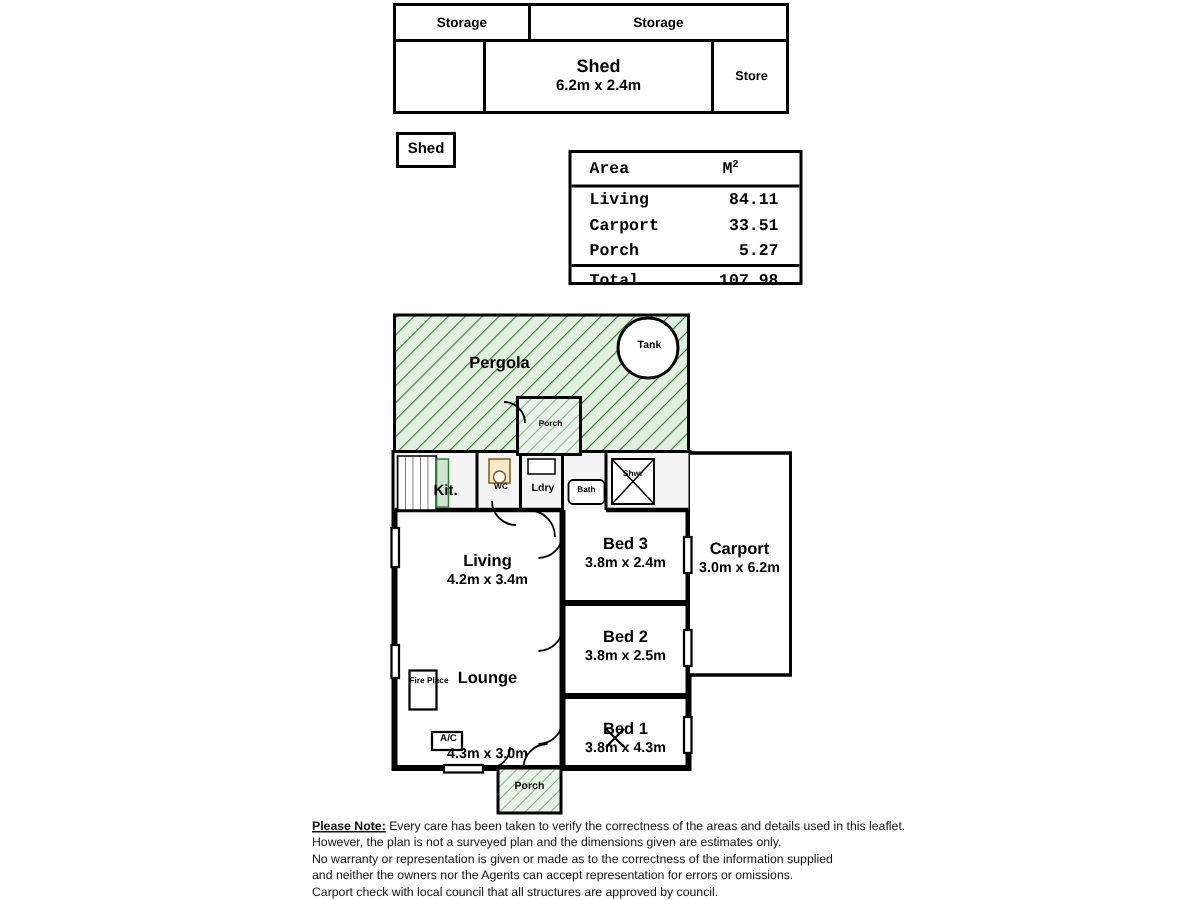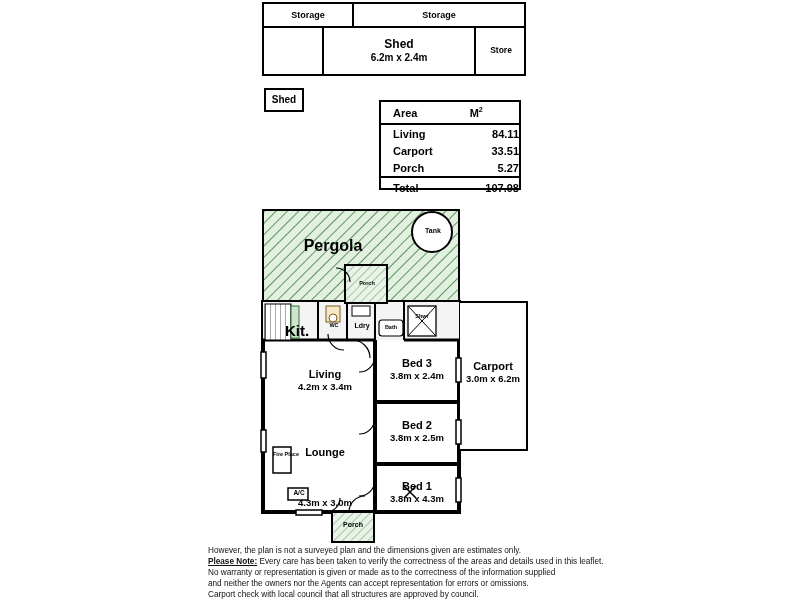--- a/index.html
+++ b/index.html
@@ -48,21 +48,21 @@
     align-items: center;
   }
   .area-row .lbl {
     width: 92px;
     padding-left: 12px;
     font-weight: bold;
   }
   .area-row .val {
     width: 78px;
     text-align: right;
-    padding-right: 0;
+    padding-right: 14px;
     font-weight: bold;
   }
   .area-sep { border-bottom: 2px solid #000; }
 
   
   #floorplan { position: absolute; left: 0; top: 0; }
 
   .room-label {
     position: absolute;
     text-align: center;
@@ -110,21 +110,21 @@
       <div class="abs ctr" style="left:150px; top:0; width:52px; height:46px; border-left:2px solid #000; font-size:8.5px; font-weight:bold;">
         <span>Store</span>
       </div>
     </div>
   </div>
 
   <div class="abs ctr" style="left:264px; top:88px; width:40px; height:24px; border:2px solid #000; font-size:10px; font-weight:bold;">
     <span>Shed</span>
   </div>
 
-  <div class="abs area-table" style="left:379px; top:100px; width:142px; height:90px;">
+  <div class="abs area-table" style="left:379px; top:100px; width:156px; height:90px;font-family:Liberation Mono, monospace;">
     <div class="area-row area-sep" style="height:21px;">
       <div class="lbl">Area</div>
       <div class="val" style="text-align:center; padding-right:18px;">
         <span>M</span><sup style="font-size:7px;">2</sup>
       </div>
     </div>
     <div class="area-row">
       <div class="lbl">Living</div>
       <div class="val">84.11</div>
     </div>
@@ -221,30 +221,30 @@
       <path d="M375,418 A16,16 0 0,1 359,434"></path>
       <path d="M375,480 A16,16 0 0,1 359,496"></path>
       <path d="M349,512 A16,16 0 0,1 365,496"></path>
       <path d="M340,498 A14,14 0 0,1 326,512"></path>
       <path d="M336,268 A14,14 0 0,1 350,282"></path>
     </g>
 
     <path d="M404,486 L416,498 M416,486 L404,498" stroke="#000" stroke-width="1.5" fill="none"></path>
   </svg>
 
-  <div class="room-label" style="left:288px; top:236px; width:90px; font-size:16px;text-align:center;">
+  <div class="room-label" style="left:288px; top:236px; width:90px; font-size:11px;text-align:center;">
     <span>Pergola</span>
   </div>
   <div class="room-label tiny" style="left:418px; top:227px; width:30px;">
     <span>Tank</span>
   </div>
   <div class="room-label xtiny" style="left:352px; top:281px; width:30px;">
     <span>Porch</span>
   </div>
-  <div class="room-label" style="left:280px; top:322px; width:34px; font-size:15px;">
+  <div class="room-label" style="left:280px; top:322px; width:34px; font-size:10px;">
     <span>Kit.</span>
   </div>
   <div class="room-label xtiny" style="left:326px; top:323px; width:16px;">
     <span>WC</span>
   </div>
   <div class="room-label xtiny" style="left:351px; top:322px; width:22px; font-size:7px;">
     <span>Ldry</span>
   </div>
   <div class="room-label xtiny" style="left:380px; top:325px; width:22px;">
     <span>Bath</span>
@@ -284,22 +284,22 @@
     <span>Fire Place</span>
   </div>
   <div class="room-label xtiny" style="left:289px; top:490px; width:20px; font-size:6.5px;">
     <span>A/C</span>
   </div>
   <div class="room-label xtiny" style="left:338px; top:521px; width:30px; font-size:7px;">
     <span>Porch</span>
   </div>
 
   <div class="note">
-    <div>However, the plan is not a surveyed plan and the dimensions given are estimates only.</div>
     <div>
       <span class="u">Please Note:</span><span> Every care has been taken to verify the correctness of the areas and details used in this leaflet.</span>
     </div>
+    <div>However, the plan is not a surveyed plan and the dimensions given are estimates only.</div>
     <div>No warranty or representation is given or made as to the correctness of the information supplied</div>
     <div>and neither the owners nor the Agents can accept representation for errors or omissions.</div>
     <div>Carport check with local council that all structures are approved by council.</div>
   </div>
 
 </div>
 
 </body></html>

